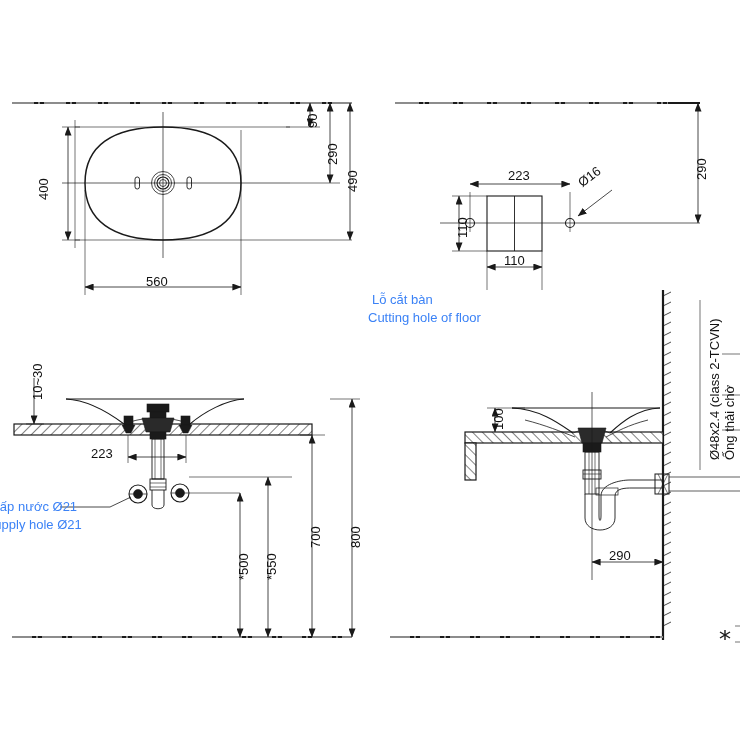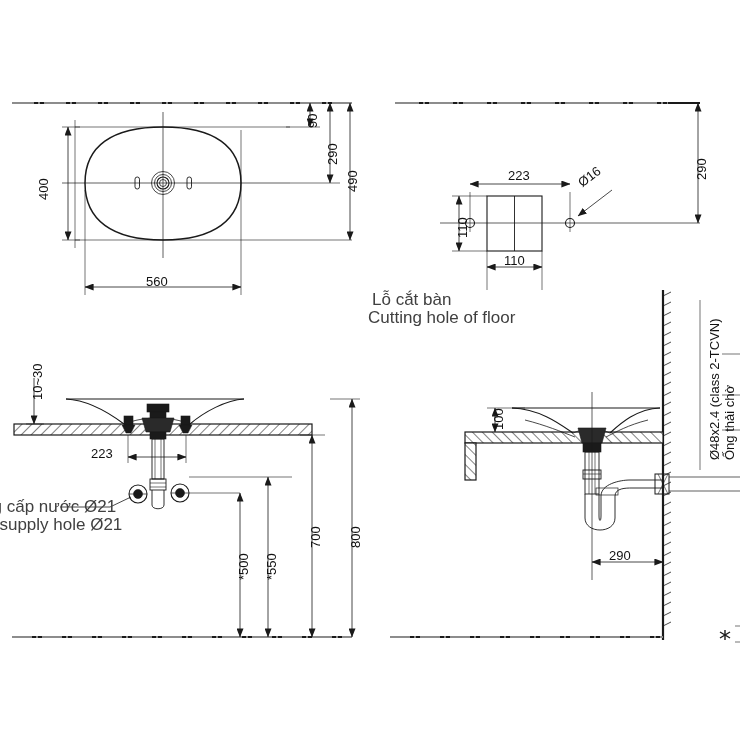--- a/index.html
+++ b/index.html
@@ -1,20 +1,20 @@
 <!DOCTYPE html>
 <html><head>
 <meta charset="utf-8">
 <style>
   html,body{margin:0;padding:0;background:#ffffff;}
   body{width:740px;height:740px;position:relative;overflow:hidden;
        font-family:"Liberation Sans","DejaVu Sans",sans-serif;color:#1a1a1a;}
   #sheet{position:absolute;left:0;top:0;width:740px;height:740px;}
   svg{position:absolute;left:0;top:0;width:740px;height:740px;}
-  .lbl{position:absolute;font-size:17px;line-height:15px;color:#404040;white-space:pre;}
+  .lbl{position:absolute;font-size:13px;line-height:15px;color:#3b82f6;white-space:pre;}
   .dim{position:absolute;font-size:13px;color:#111;white-space:nowrap;}
   .vert{transform-origin:0 0;transform:rotate(-90deg);}
   .nowrap{white-space:nowrap;}
 </style>
 </head>
 <body>
 
 <div id="sheet">
 
 <svg viewBox="0 0 740 740" xmlns="http://www.w3.org/2000/svg">

